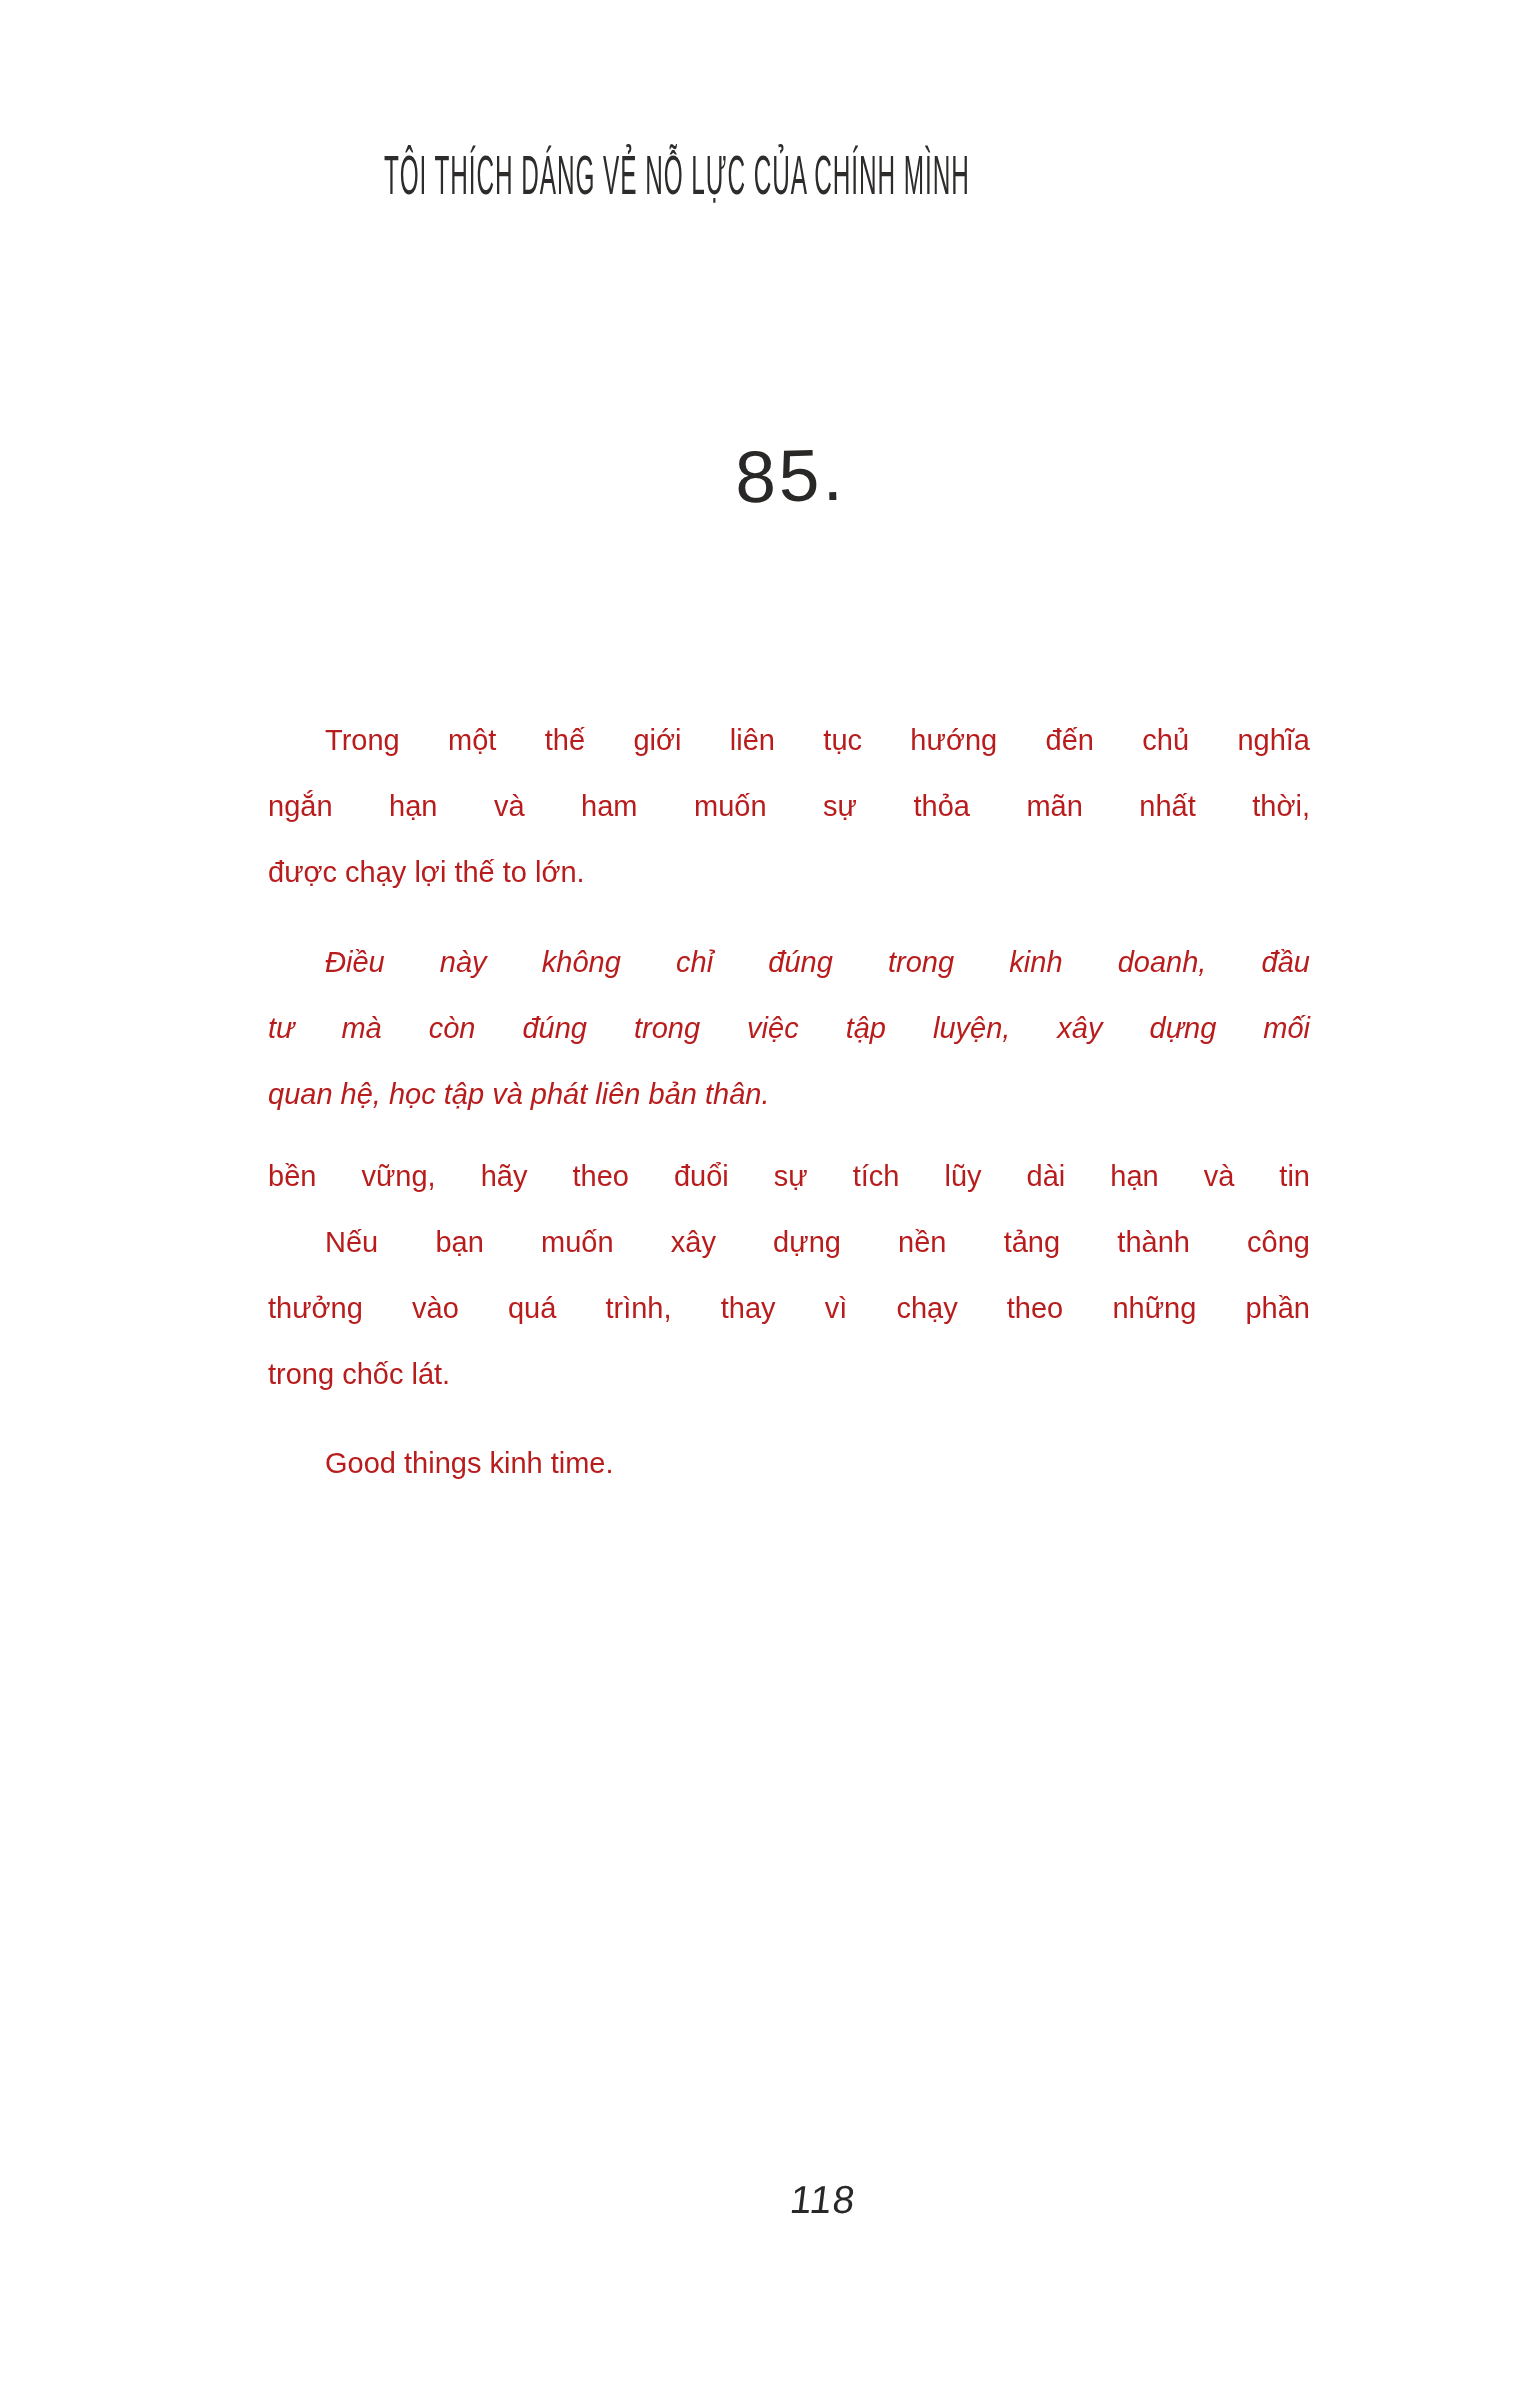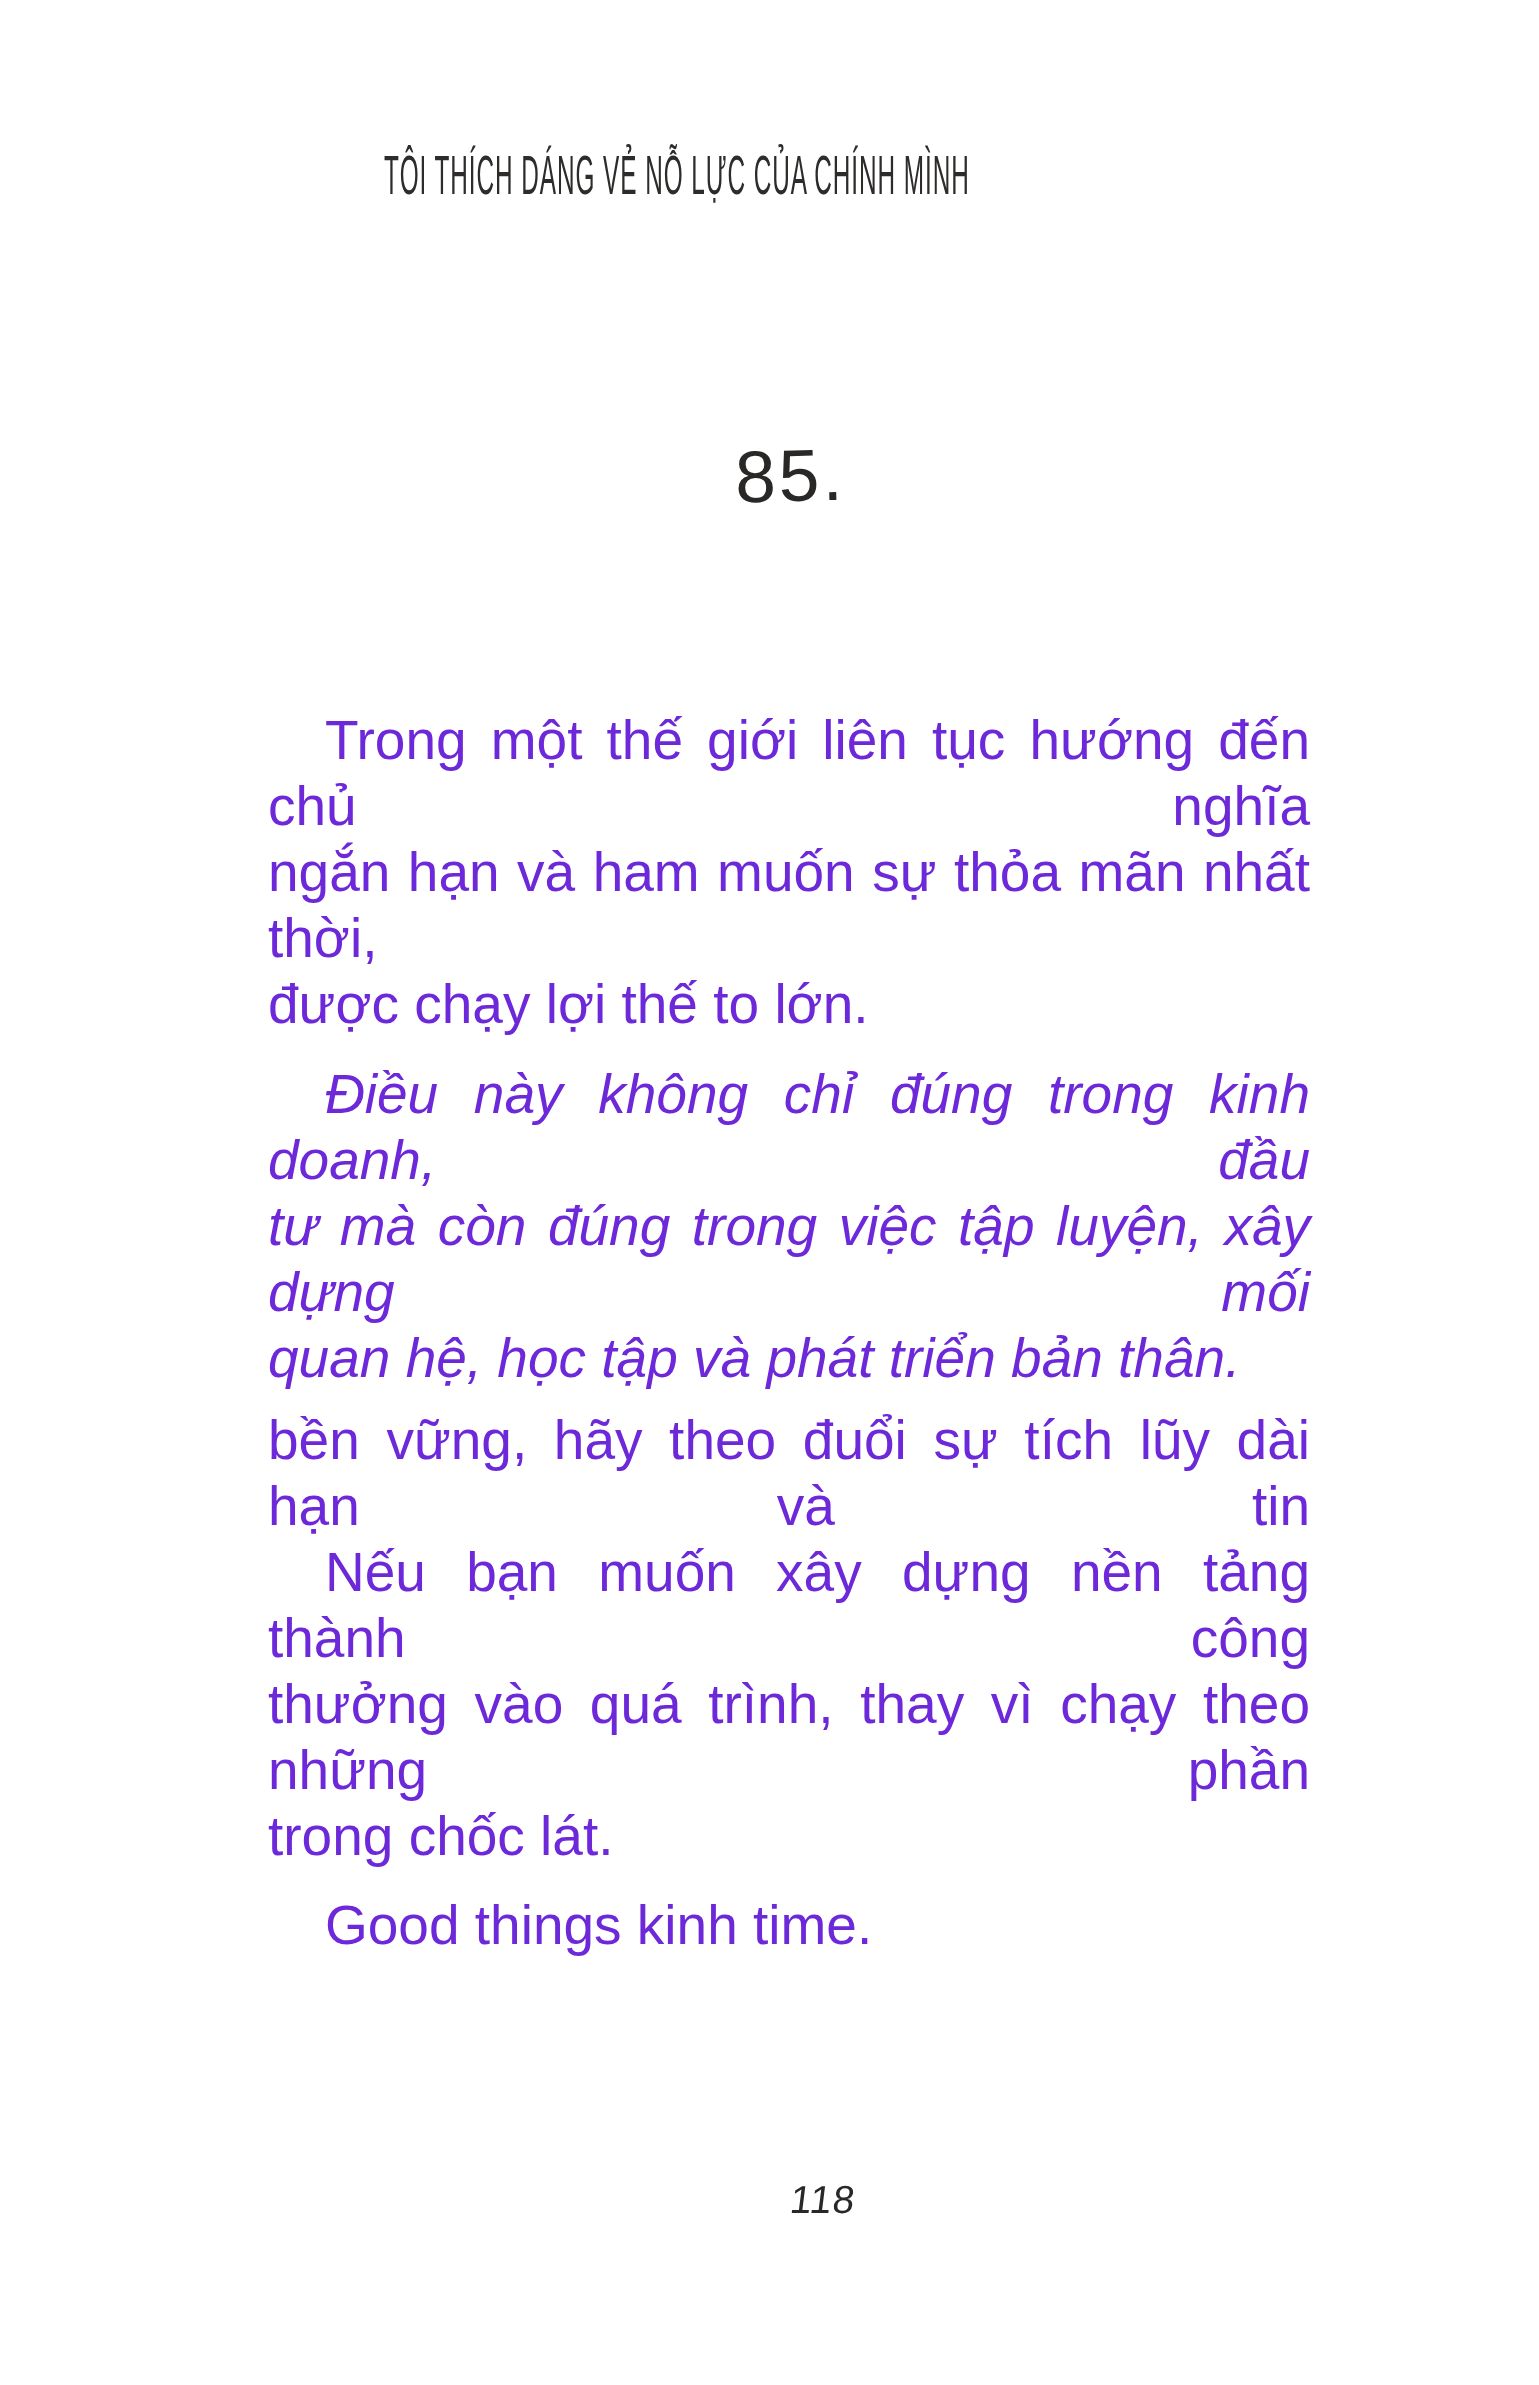--- a/index.html
+++ b/index.html
@@ -59,23 +59,23 @@
     left: 268px;
     top: 707px;
     width: 1042px;
   }
   .para { margin: 0; padding: 0; }
   .para-0 { margin-bottom: 23.5px; }
   .para-1 { margin-bottom: 16.7px; font-style: italic; }
   .para-2 { margin-bottom: 22.5px; }
   .para-3 { margin-bottom: 0; }
   .line {
-    font-size: 55px;
+    font-size: 29px;
     line-height: 66px;
-    color: #6d28d9;
+    color: #b91c1c;
     text-align: justify;
     text-align-last: justify;
     white-space: normal;
   }
   .line.firstline { text-indent: 57px; }
   .line.lastline  { text-align-last: left; }
 
   
   .page-number {
     position: absolute;
@@ -101,21 +101,21 @@
 
 <div class="body-text">
     <div class="para para-0">
       <div class="line firstline">Trong một thế giới liên tục hướng đến chủ nghĩa</div>
       <div class="line">ngắn hạn và ham muốn sự thỏa mãn nhất thời,</div>
       <div class="line lastline">được chạy lợi thế to lớn.</div>
     </div>
     <div class="para para-1">
       <div class="line firstline">Điều này không chỉ đúng trong kinh doanh, đầu</div>
       <div class="line">tư mà còn đúng trong việc tập luyện, xây dựng mối</div>
-      <div class="line lastline">quan hệ, học tập và phát triển bản thân.</div>
+      <div class="line lastline">quan hệ, học tập và phát liên bản thân.</div>
     </div>
     <div class="para para-2">
       <div class="line">bền vững, hãy theo đuổi sự tích lũy dài hạn và tin</div>
       <div class="line firstline">Nếu bạn muốn xây dựng nền tảng thành công</div>
       <div class="line">thưởng vào quá trình, thay vì chạy theo những phần</div>
       <div class="line lastline">trong chốc lát.</div>
     </div>
     <div class="para para-3">
       <div class="line firstline lastline">Good things kinh time.</div>
     </div>

